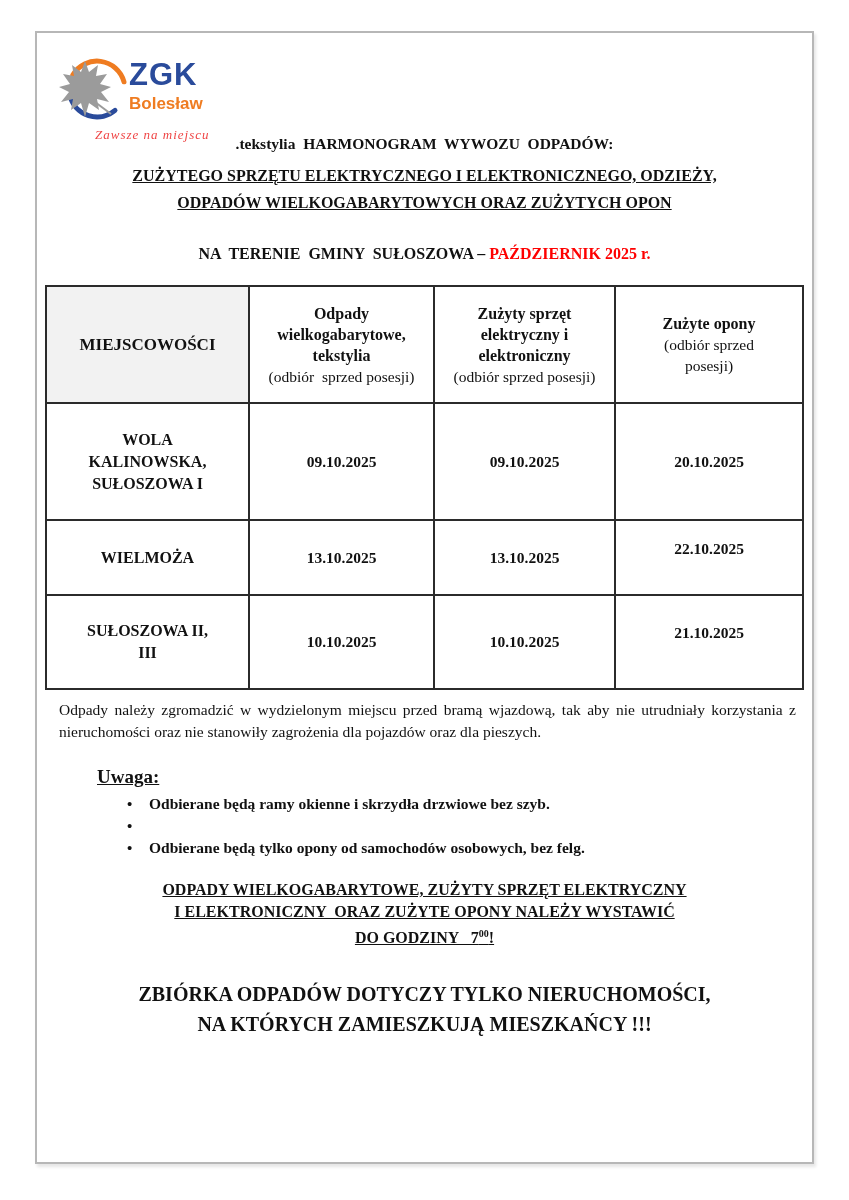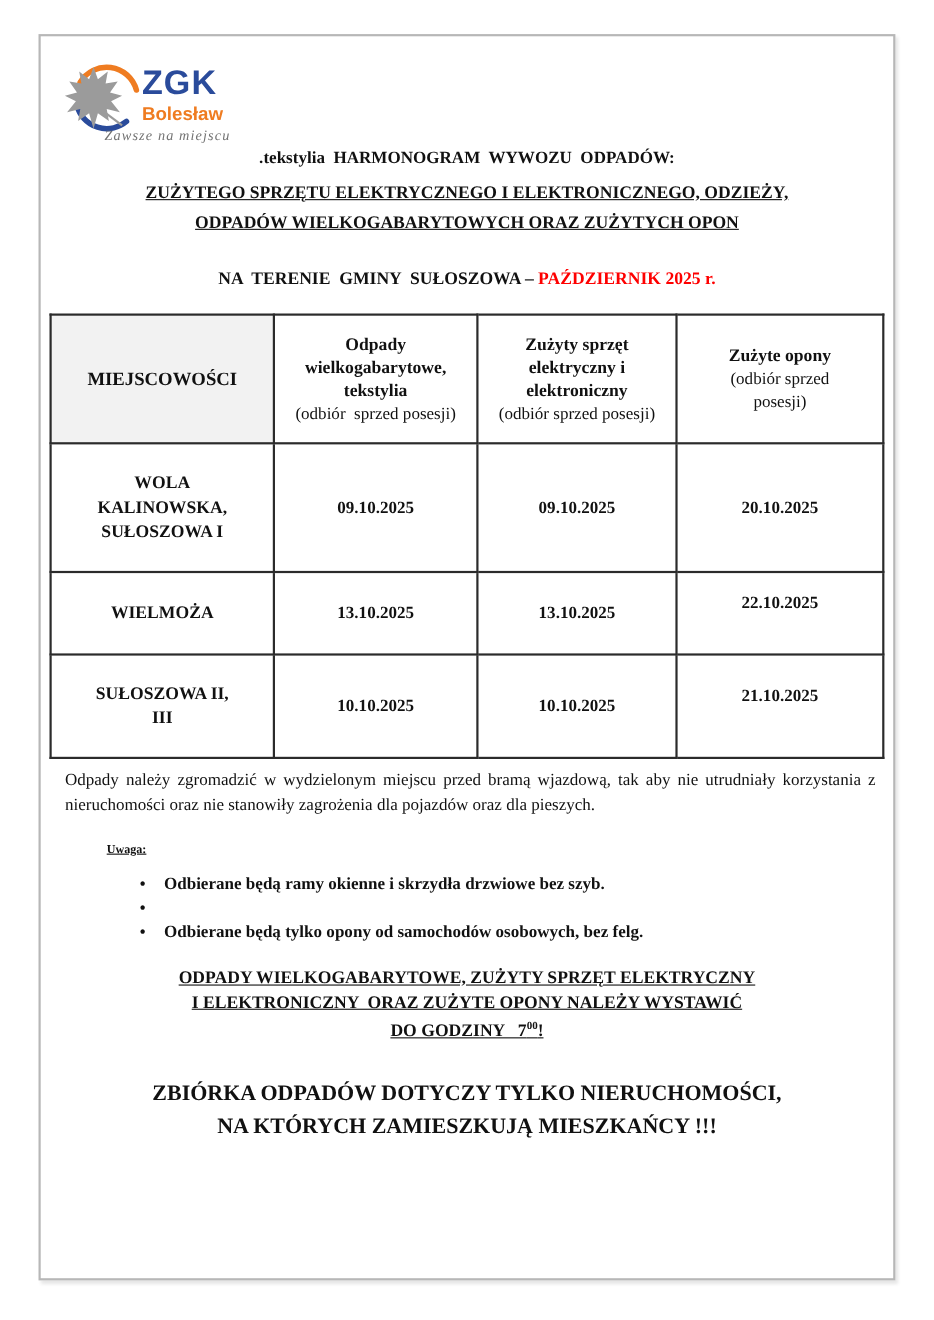--- a/index.html
+++ b/index.html
@@ -8,21 +8,21 @@
   .sheet{position:absolute;left:35px;top:31px;width:779px;height:1133px;background:#fff;
          border:2px solid #b7b7b7;box-shadow:2px 3px 3px rgba(0,0,0,0.10);box-sizing:border-box;}
 
   
   .logo{position:absolute;left:6px;top:20px;width:210px;height:110px;}
   .logo-mark{position:absolute;left:2px;top:0;}
   .logo-zgk{position:absolute;left:86px;top:6px;font-family:"Liberation Sans","DejaVu Sans",sans-serif;
             font-weight:bold;font-size:31px;letter-spacing:1px;color:#2a4b9b;line-height:1;}
   .logo-sub{position:absolute;left:86px;top:42px;font-family:"Liberation Sans","DejaVu Sans",sans-serif;
             font-weight:bold;font-size:17px;color:#ef7c21;line-height:1;}
-  .logo-tagline{position:absolute;left:52px;top:62px;font-style:italic;font-size:13px;color:#737373;
+  .logo-tagline{position:absolute;left:52px;top:74px;font-style:italic;font-size:13px;color:#ef4444;
                 letter-spacing:1px;white-space:nowrap;}
 
   
   .h-line1{position:absolute;left:0;top:102px;width:100%;text-align:center;font-weight:bold;
            font-size:15.5px;white-space:pre-wrap;}
   .h-under{position:absolute;left:0;top:129px;width:100%;text-align:center;font-weight:bold;
            font-size:16px;line-height:27px;}
   .h-under div{text-decoration:underline;}
   .h-loc{position:absolute;left:0;top:212px;width:100%;text-align:center;font-weight:bold;
          font-size:16px;white-space:pre-wrap;}
@@ -37,21 +37,21 @@
   .col-title{display:block;font-weight:bold;font-size:16px;line-height:21px;}
   .col-sub{display:block;font-weight:normal;font-size:15.5px;line-height:21px;white-space:pre-wrap;}
   .col-sub.narrow{max-width:118px;margin:0 auto;}
   .place{font-weight:bold;font-size:16px;line-height:22px;max-width:132px;margin:12px auto;}
   .date{font-weight:bold;font-size:15.5px;}
   .lift{position:relative;top:-9px;display:inline-block;}
 
   
   .para{position:absolute;left:22px;top:666px;width:737px;font-size:15.5px;line-height:21.5px;
         text-align:justify;}
-  .uwaga{position:absolute;left:60px;top:733px;font-size:11px;font-weight:bold;
+  .uwaga{position:absolute;left:60px;top:733px;font-size:19px;font-weight:bold;
          text-decoration:underline;}
   .bullets{position:absolute;left:90px;top:760px;width:620px;}
   .bullet-row{display:flex;align-items:baseline;font-weight:bold;font-size:15.5px;line-height:21.5px;}
   .bullet-dot{width:22px;text-align:left;font-size:15px;}
 
   
   .f-under{position:absolute;left:0;top:846px;width:100%;text-align:center;font-weight:bold;
            font-size:16px;line-height:22px;}
   .f-under .fl{text-decoration:underline;white-space:pre-wrap;}
   .f-under sup{font-size:10px;}

